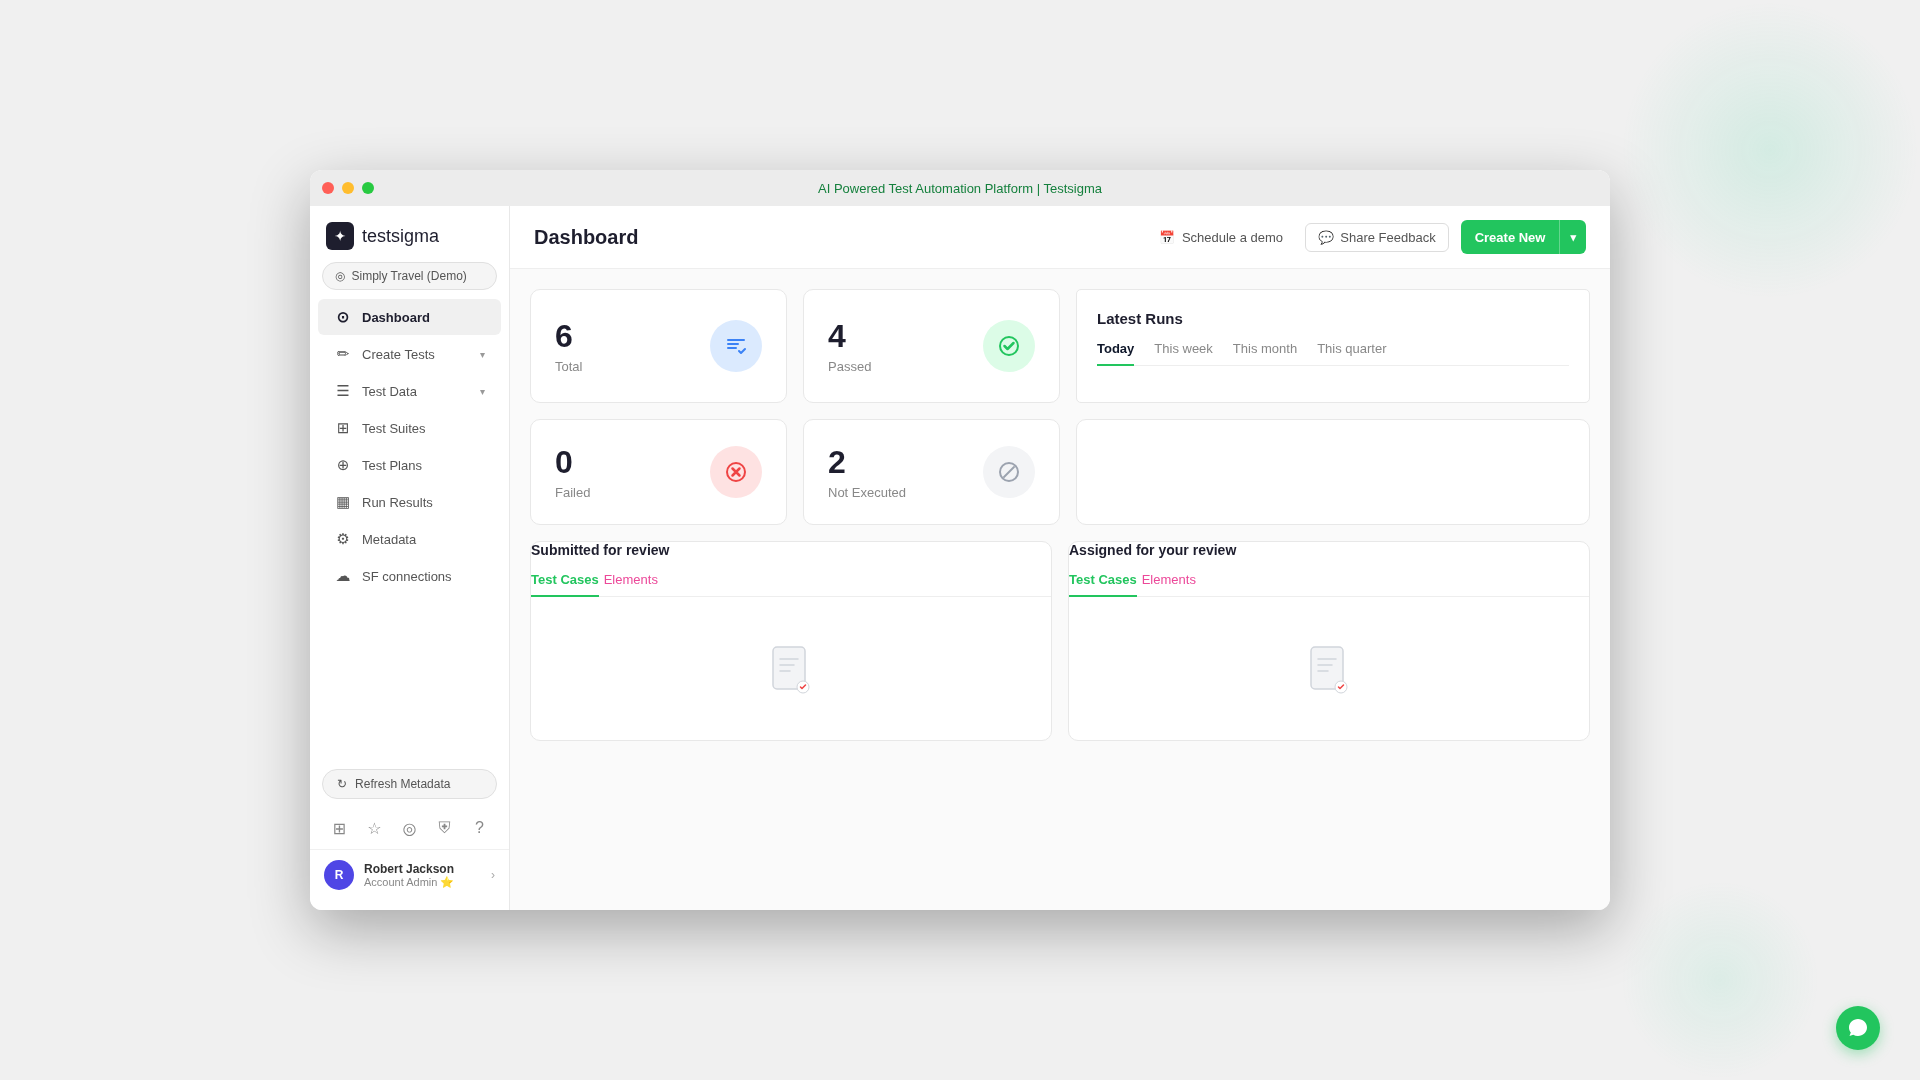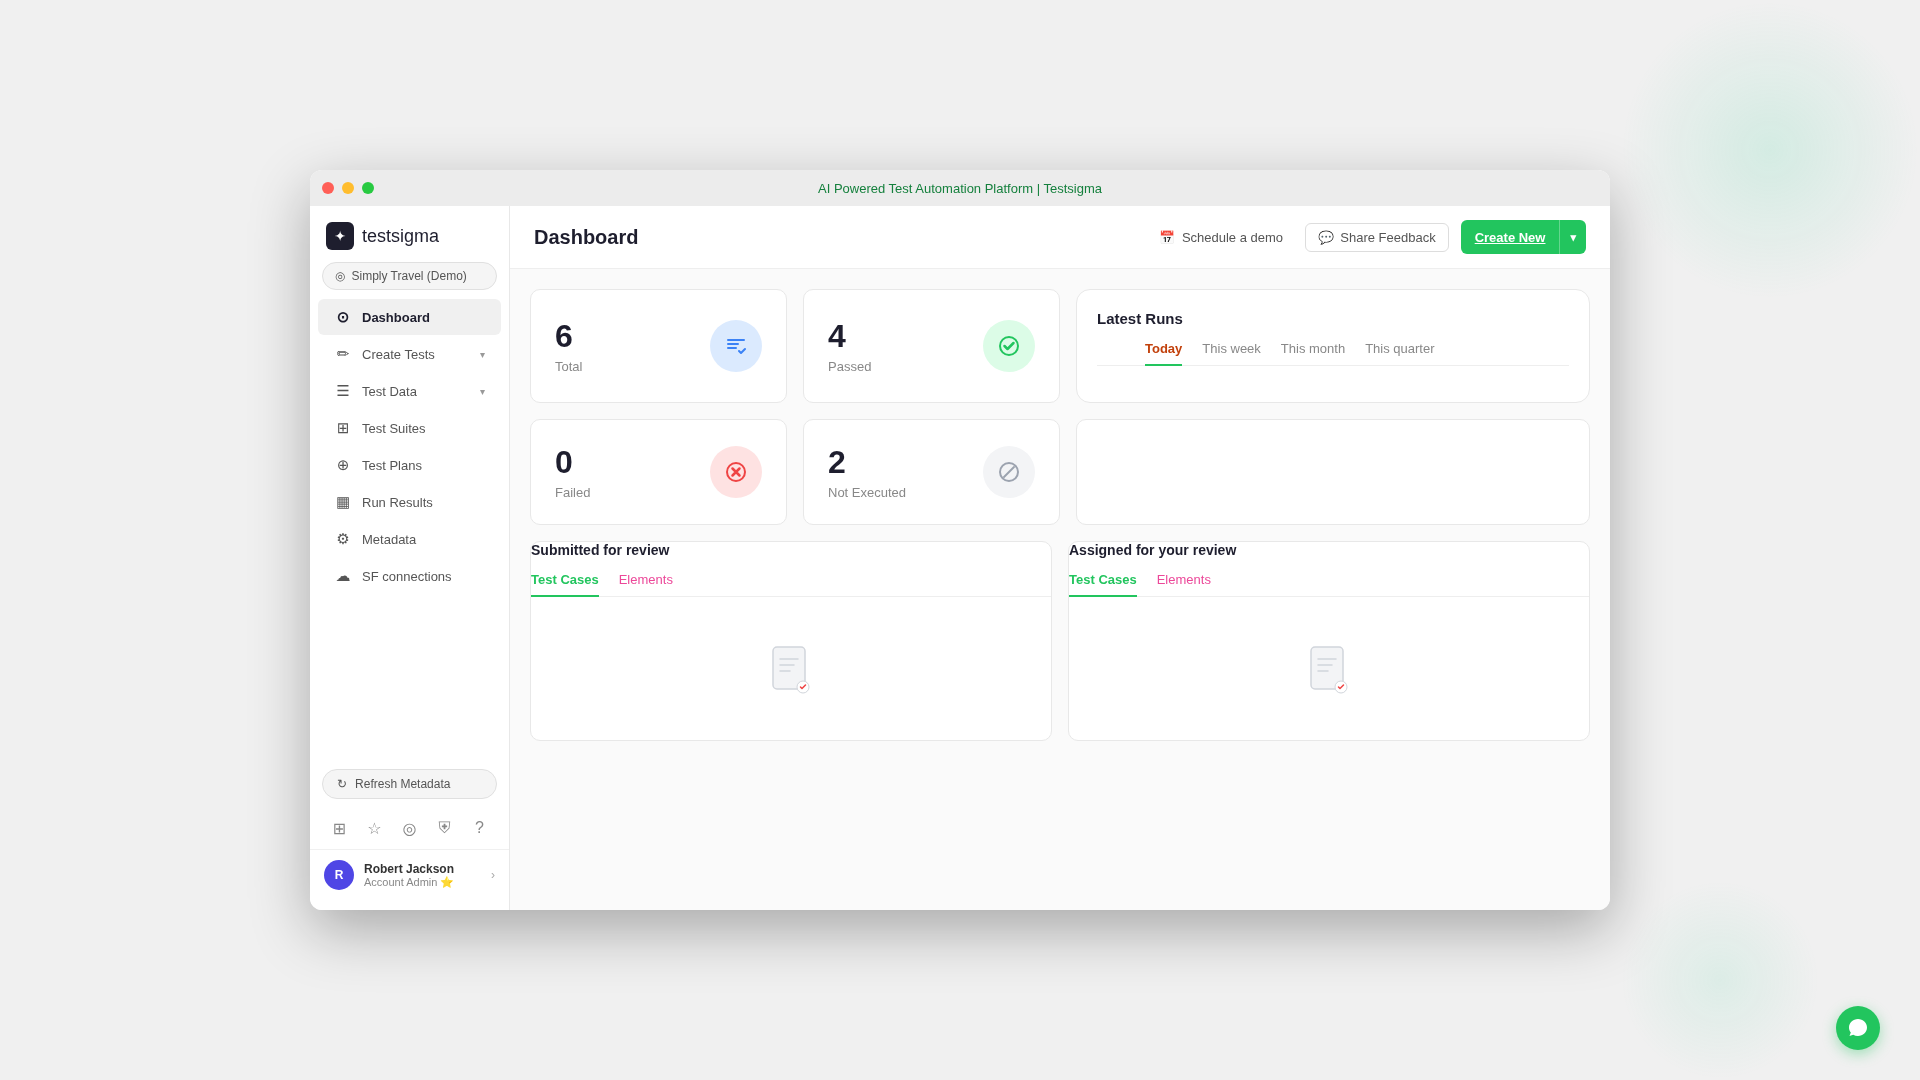--- a/index.html
+++ b/index.html
@@ -164,21 +164,21 @@
       font-size: 13px; color: #555;
       background: none; border: 1px solid #ddd;
       border-radius: 6px; cursor: pointer; padding: 6px 12px;
     }
     .create-new-btn {
       display: flex; align-items: center; gap: 0;
       background: #22c55e; color: white;
       border: none; border-radius: 6px; cursor: pointer;
       font-size: 13px; font-weight: 600; overflow: hidden;
     }
-    .create-new-main { padding: 8px 14px; text-decoration: underline; }
+    .create-new-main { padding: 8px 14px; }
     .create-new-divider { width: 1px; height: 34px; background: rgba(255,255,255,0.3); }
     .create-new-arrow { padding: 8px 10px; font-size: 11px; }
 
     
     .dashboard-grid {
       padding: 20px;
       flex: 1;
     }
 
     .stats-row {
@@ -205,34 +205,34 @@
     }
     .stat-icon-blue { background: #dbeafe; }
     .stat-icon-green { background: #dcfce7; }
     .stat-icon-red { background: #fee2e2; }
     .stat-icon-gray { background: #f3f4f6; }
 
     
     .latest-runs-card {
       background: #fff;
       border: 1px solid #e8e8e8;
-      border-radius: 14px;
+      border-radius: 5px;
       padding: 20px;
       display: flex; flex-direction: column;
     }
     .latest-runs-title { font-size: 15px; font-weight: 700; color: #1e1e2e; margin-bottom: 14px; }
     .runs-tabs { display: flex; gap: 20px; border-bottom: 1px solid #eee; margin-bottom: 16px; }
     .runs-tab {
       font-size: 13px; color: #888;
       padding-bottom: 8px;
       cursor: pointer;
       border-bottom: 2px solid transparent;
       margin-bottom: -1px;
     }
-    .runs-tab.active { color: #c2410c; border-bottom-color: #22c55e; font-weight: 600; margin-left: 48px; }
+    .runs-tab.active { color: #0f172a; border-bottom-color: #22c55e; font-weight: 600; }
 
     .empty-state {
       flex: 1;
       display: flex; flex-direction: column; align-items: center; justify-content: center;
       gap: 10px; color: #aaa; font-size: 13px;
     }
 
     
     .bottom-row {
       display: grid;
@@ -240,21 +240,21 @@
       gap: 16px;
     }
 
     .review-card {
       background: #fff;
       border: 1px solid #e8e8e8;
       border-radius: 10px;
       min-height: 200px;
     }
     .review-title { font-size: 14px; font-weight: 700; color: #1e1e2e; margin-bottom: 14px; }
-    .review-tabs { display: flex; gap: 20px; border-bottom: 1px solid #eee; margin-bottom: 16px; }
+    .review-tabs { display: flex; gap: 5px; border-bottom: 1px solid #eee; margin-bottom: 16px; }
     .review-tab {
       font-size: 13px; color: #ec4899;
       padding-bottom: 8px;
       cursor: pointer;
       border-bottom: 2px solid transparent;
       margin-bottom: -1px;
     }
     .review-tab.active { color: #22c55e; border-bottom-color: #22c55e; font-weight: 600; }
 
     .review-empty {

